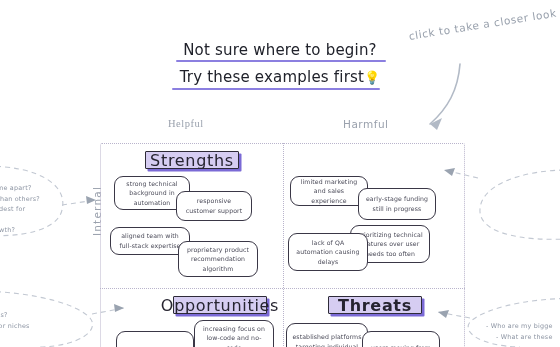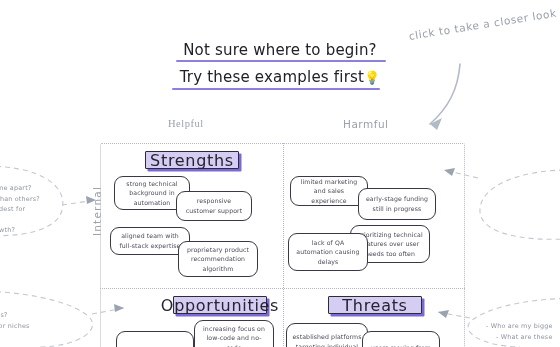--- a/index.html
+++ b/index.html
@@ -70,21 +70,21 @@
     position:absolute;
     background:#d6cdf2;border:1.4px solid #2e2b38;border-radius:1px;
     box-shadow:2.5px 2.5px 0 0 #7b6ad6;
     color:#262430;font-size:16px;letter-spacing:.7px;
     display:flex;align-items:center;justify-content:center;
     height:16px;
   }
   .pill-strengths{left:45px;top:8px;width:92px;}
   .pill-weaknesses{left:228px;top:8px;width:92px;}
   .pill-opportunities{left:29px;top:153px;width:92px;margin-left:44px;}
-  .pill-threats{left:228px;top:153px;width:92px;}
+  .pill-threats{left:228px;top:153px;width:92px;font-weight:bold;}
 
   
   .note{
     position:absolute;background:#ffffff;
     border:1.2px solid #3a3746;border-radius:9px;
     color:#4a4a58;font-size:6.2px;line-height:1.55;
     text-align:center;letter-spacing:.1px;
     display:flex;align-items:center;justify-content:center;
     padding:3px 5px;box-sizing:border-box;
   }

